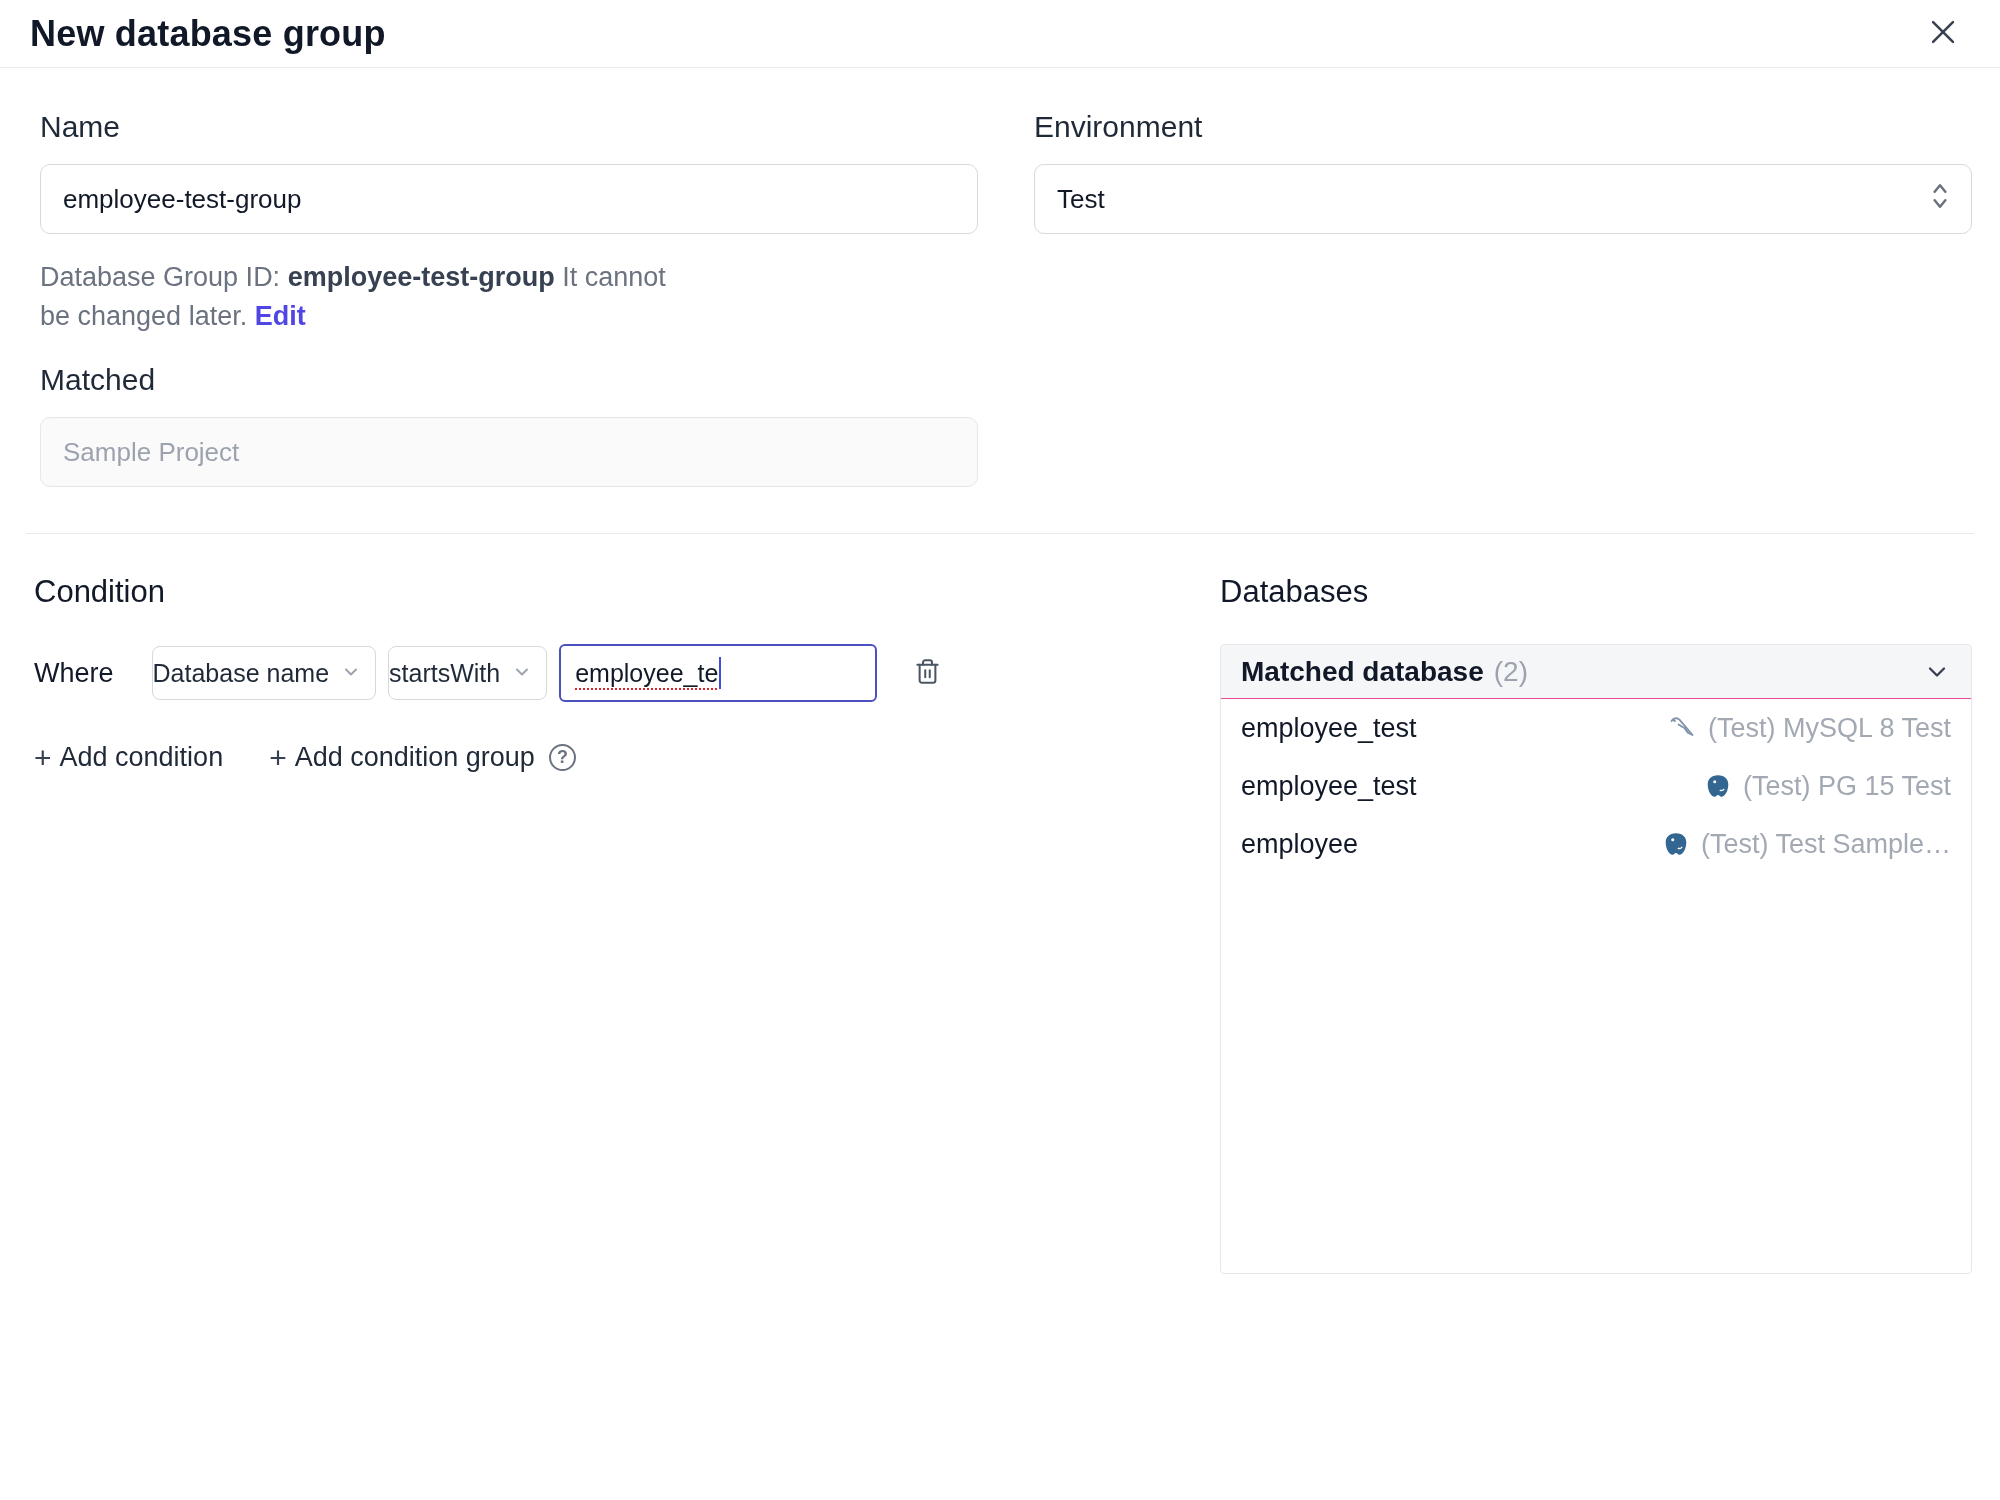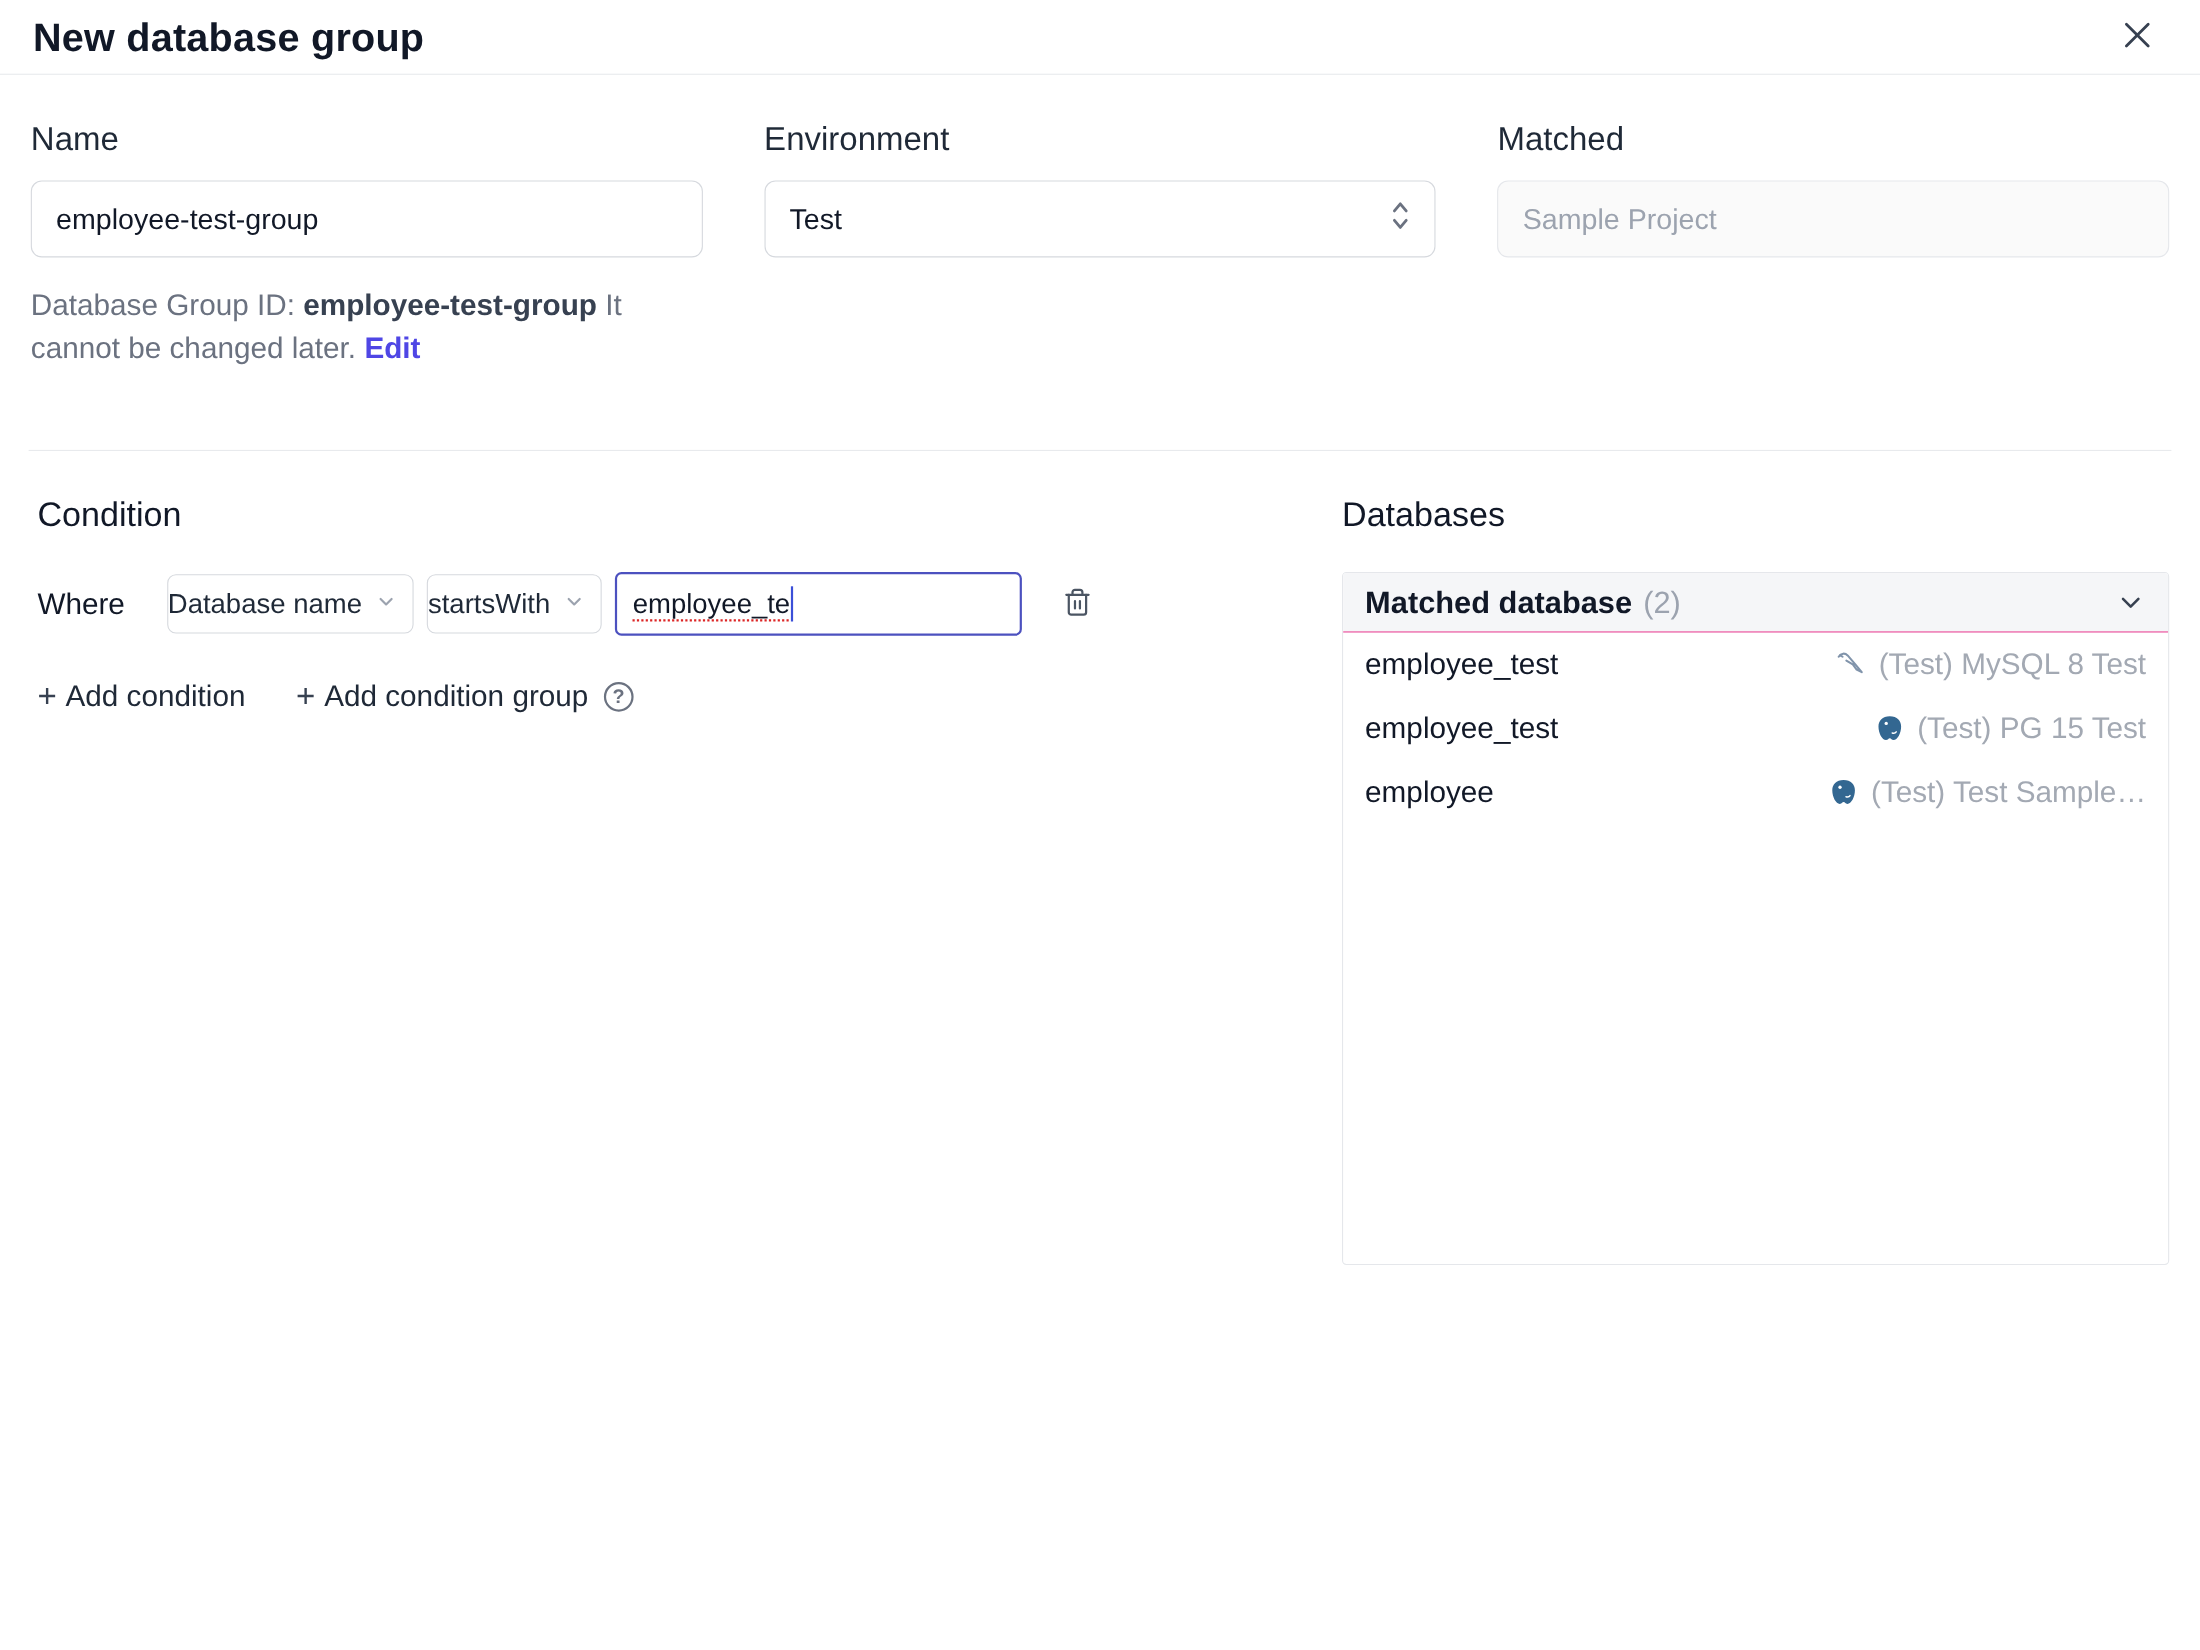--- a/index.html
+++ b/index.html
@@ -19,23 +19,23 @@
     border-bottom:1px solid #e8eaed;
   }
   .dialog-title{ font-size:36px; font-weight:600; color:#111827; letter-spacing:.2px; }
   .close-btn{
     background:none; border:none; cursor:pointer; padding:6px;
     display:flex; align-items:center; justify-content:center; color:#374151;
   }
 
   
   .form-grid{
-    display:grid; grid-template-columns:repeat(3,1fr);
+    display:grid; grid-template-columns:repeat(2,1fr);
     column-gap:56px;
-    padding:42px 28px 0 28px;
+    padding:42px 28px 0 40px;
   }
   .field-label{
     display:block; font-size:30px; font-weight:500; color:#1f2937;
     margin:0 0 20px 0;
   }
   .text-input{
     width:100%; height:70px;
     border:1px solid #d6d9de; border-radius:10px;
     font-family:"Liberation Sans", sans-serif;
     font-size:26px; color:#111827; padding:0 22px;
@@ -74,21 +74,21 @@
   
   .cond-row{ display:flex; align-items:center; gap:12px; }
   .where-label{ font-size:27px; color:#111827; margin-right:26px; }
   .cond-select{
     height:54px; border:1px solid #d6d9de; border-radius:8px;
     display:flex; align-items:center; gap:12px;
     padding:0 14px 0 0; font-size:25px; color:#1f2937;
     background:#fff; cursor:pointer; white-space:nowrap;
   }
   .cond-input{
-    width:370px; height:58px;
+    width:318px; height:58px;
     border:2px solid #4c51bf; border-radius:6px;
     display:flex; align-items:center;
     padding:0 14px; font-size:25px; color:#111827;
     background:#fff; cursor:text;
   }
   .misspell{
     text-decoration:underline dotted #dc2626;
     text-decoration-thickness:2px;
     text-underline-offset:7px;
   }

